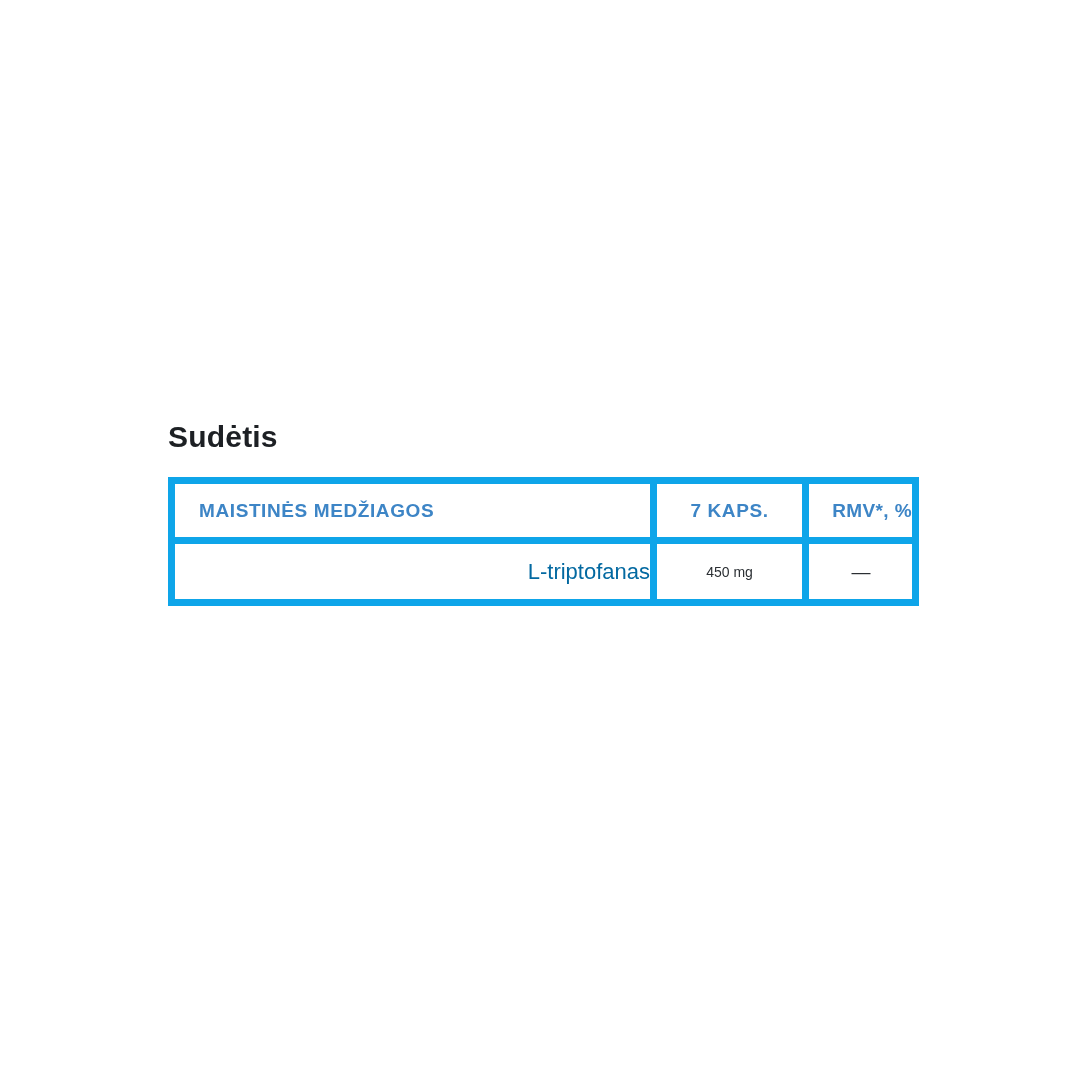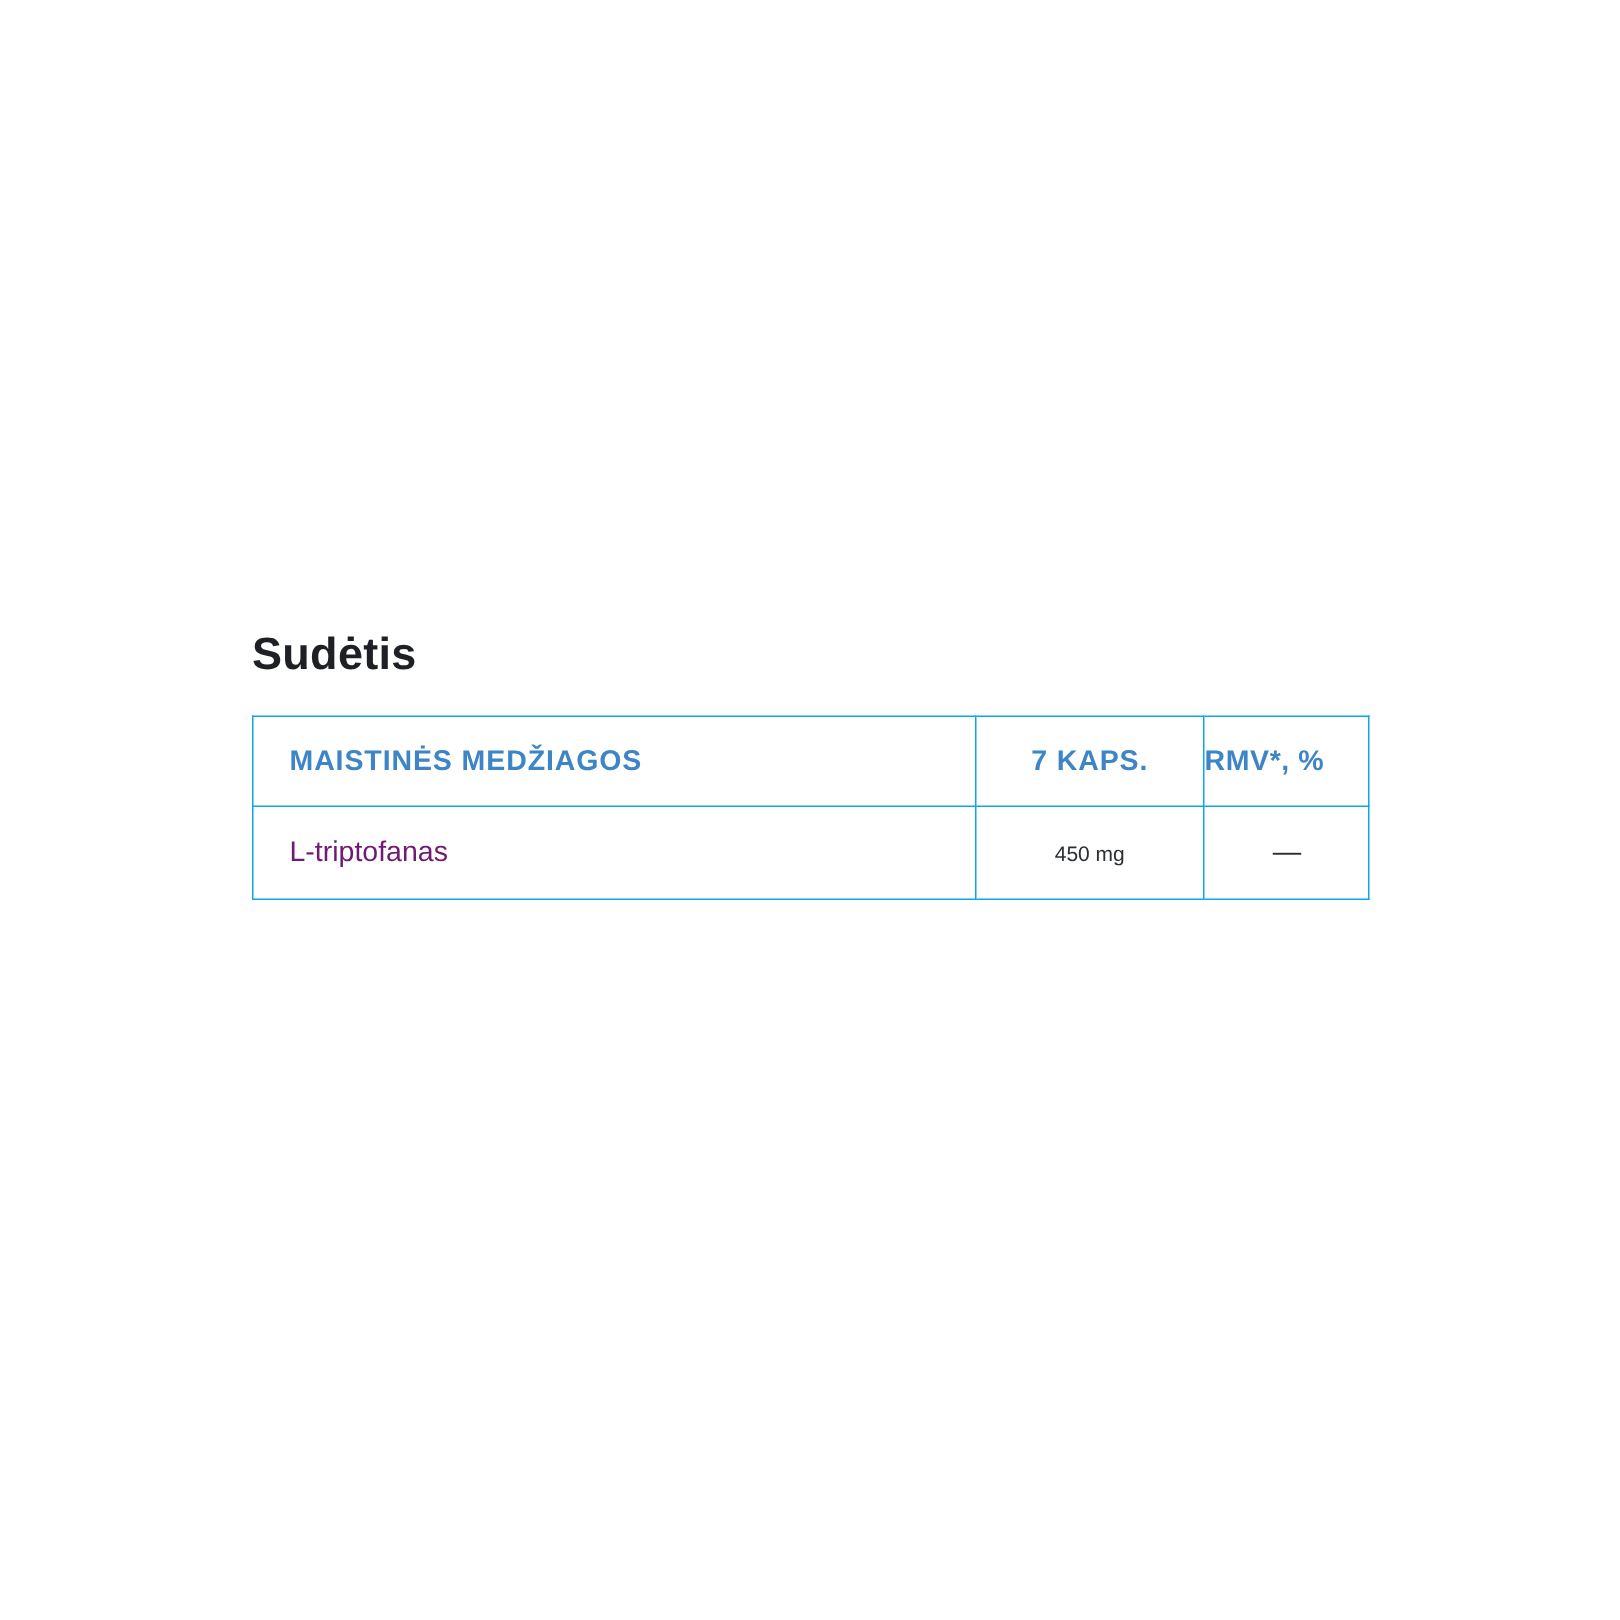--- a/index.html
+++ b/index.html
@@ -38,21 +38,21 @@
   }
 
   table.nutrition {
     border-collapse: collapse;
     table-layout: fixed;
     width: 744px;
   }
 
   table.nutrition td,
   table.nutrition th {
-    border: 1px solid #0ea5e9;
+    border: 7px solid #0ea5e9;
     padding: 0;
     vertical-align: middle;
     box-sizing: border-box;
   }
 
   
   .hdr-nutrient {
     width: 482px;
     height: 60px;
     text-align: left;
@@ -67,34 +67,34 @@
     height: 60px;
     text-align: center;
     font-size: 19px;
     font-weight: bold;
     letter-spacing: 0.6px;
     color: #3d85c6;
   }
   .hdr-rmv {
     width: 110px;
     height: 60px;
-    text-align: left;
+    text-align: right;
     font-size: 19px;
     font-weight: bold;
     letter-spacing: 0.4px;
     color: #3d85c6;
   }
 
   
   .cell-name {
     height: 62px;
-    text-align: left;
+    text-align: right;
     padding-left: 24px !important;
-    font-size: 19px;
-    color: #701a75;
+    font-size: 22px;
+    color: #0369a1;
     font-weight: 400;
   }
   .cell-amount {
     height: 62px;
     text-align: center;
     font-size: 14px;
     color: #2b2f33;
     font-weight: 400;
   }
   .cell-rmv {

